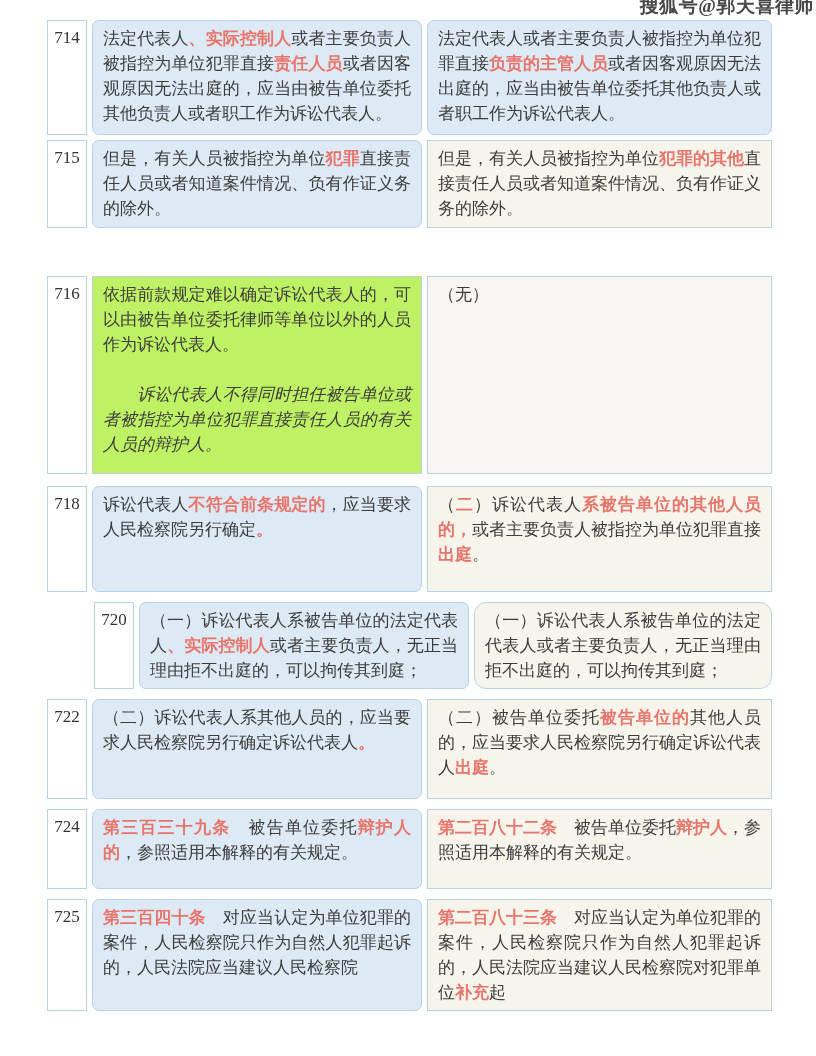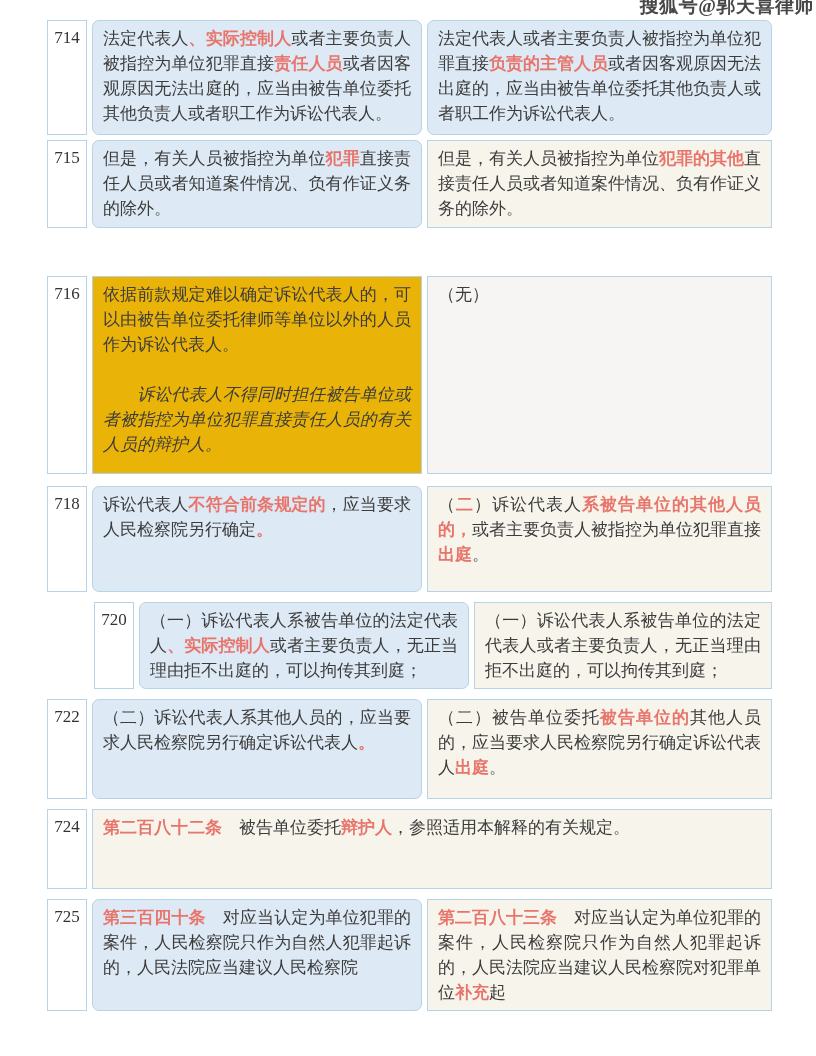--- a/index.html
+++ b/index.html
@@ -51,21 +51,21 @@
     padding: 5px 10px;
     text-align: justify;
   }
   .cell.new {
     flex: 1 1 auto;
     padding: 5px 10px;
     text-align: justify;
   }
   .bg-blue      { background: #dde9f4; border-radius: 7px; }
   .bg-cream     { background: #f7f4ec; }
-  .bg-gray      { background: #eab308; }
+  .bg-gray      { background: #bef264; }
   .bg-graylight { background: #f6f5f4; }
   .para.indent { text-indent: 2em; font-style: italic; }
   .para + .para { margin-top: 25px; }
   .red { color: #e8756b; font-weight: bold; }
 </style>
 </head>
 <body>
 
 <div class="watermark">搜狐号@郭天喜律师</div>
 
@@ -105,35 +105,38 @@
       </div>
       <div class="cell new bg-cream" style="min-height: 106px;">
         <div class="para"><span>（</span><span class="red">二</span><span>）诉讼代表人</span><span class="red">系被告单位的其他人员的，</span><span>或者主要负责人被指控为单位犯罪直接</span><span class="red">出庭</span><span>。</span></div>
       </div>
     </div>
     <div class="trow" style="margin-bottom: 10px; padding-left: 47px;">
       <div class="cell num">720</div>
       <div class="cell old bg-blue" style="min-height: 83px;">
         <div class="para"><span>（一）诉讼代表人系被告单位的法定代表人</span><span class="red">、实际控制人</span><span>或者主要负责人，无正当理由拒不出庭的，可以拘传其到庭；</span></div>
       </div>
-      <div class="cell new bg-cream" style="min-height: 83px;">
+      <div class="cell new bg-cream" style="min-height: 83px; border-radius: 12px;">
         <div class="para"><span>（一）诉讼代表人系被告单位的法定代表人或者主要负责人，无正当理由拒不出庭的，可以拘传其到庭；</span></div>
       </div>
     </div>
     <div class="trow" style="margin-bottom: 10px;">
       <div class="cell num">722</div>
       <div class="cell old bg-blue" style="min-height: 100px;">
         <div class="para"><span>（二）诉讼代表人系其他人员的，应当要求人民检察院另行确定诉讼代表人</span><span class="red">。</span></div>
       </div>
       <div class="cell new bg-cream" style="min-height: 100px;">
         <div class="para"><span>（二）被告单位委托</span><span class="red">被告单位的</span><span>其他人员的，应当要求人民检察院另行确定诉讼代表人</span><span class="red">出庭</span><span>。</span></div>
       </div>
     </div>
     <div class="trow" style="margin-bottom: 10px;">
       <div class="cell num">724</div>
+      <div class="cell old bg-blue" style="min-height: 80px;">
+        <div class="para"><span class="red">第三百三十九条</span><span>　被告单位委托</span><span class="red">辩护人的</span><span>，参照适用本解释的有关规定。</span></div>
+      </div>
       <div class="cell new bg-cream" style="min-height: 80px;">
         <div class="para"><span class="red">第二百八十二条</span><span>　被告单位委托</span><span class="red">辩护人</span><span>，参照适用本解释的有关规定。</span></div>
       </div>
     </div>
     <div class="trow" style="margin-bottom: 0px;">
       <div class="cell num">725</div>
       <div class="cell old bg-blue" style="min-height: 63px;">
         <div class="para"><span class="red">第三百四十条</span><span>　对应当认定为单位犯罪的案件，人民检察院只作为自然人犯罪起诉的，人民法院应当建议人民检察院</span></div>
       </div>
       <div class="cell new bg-cream" style="min-height: 63px;">

